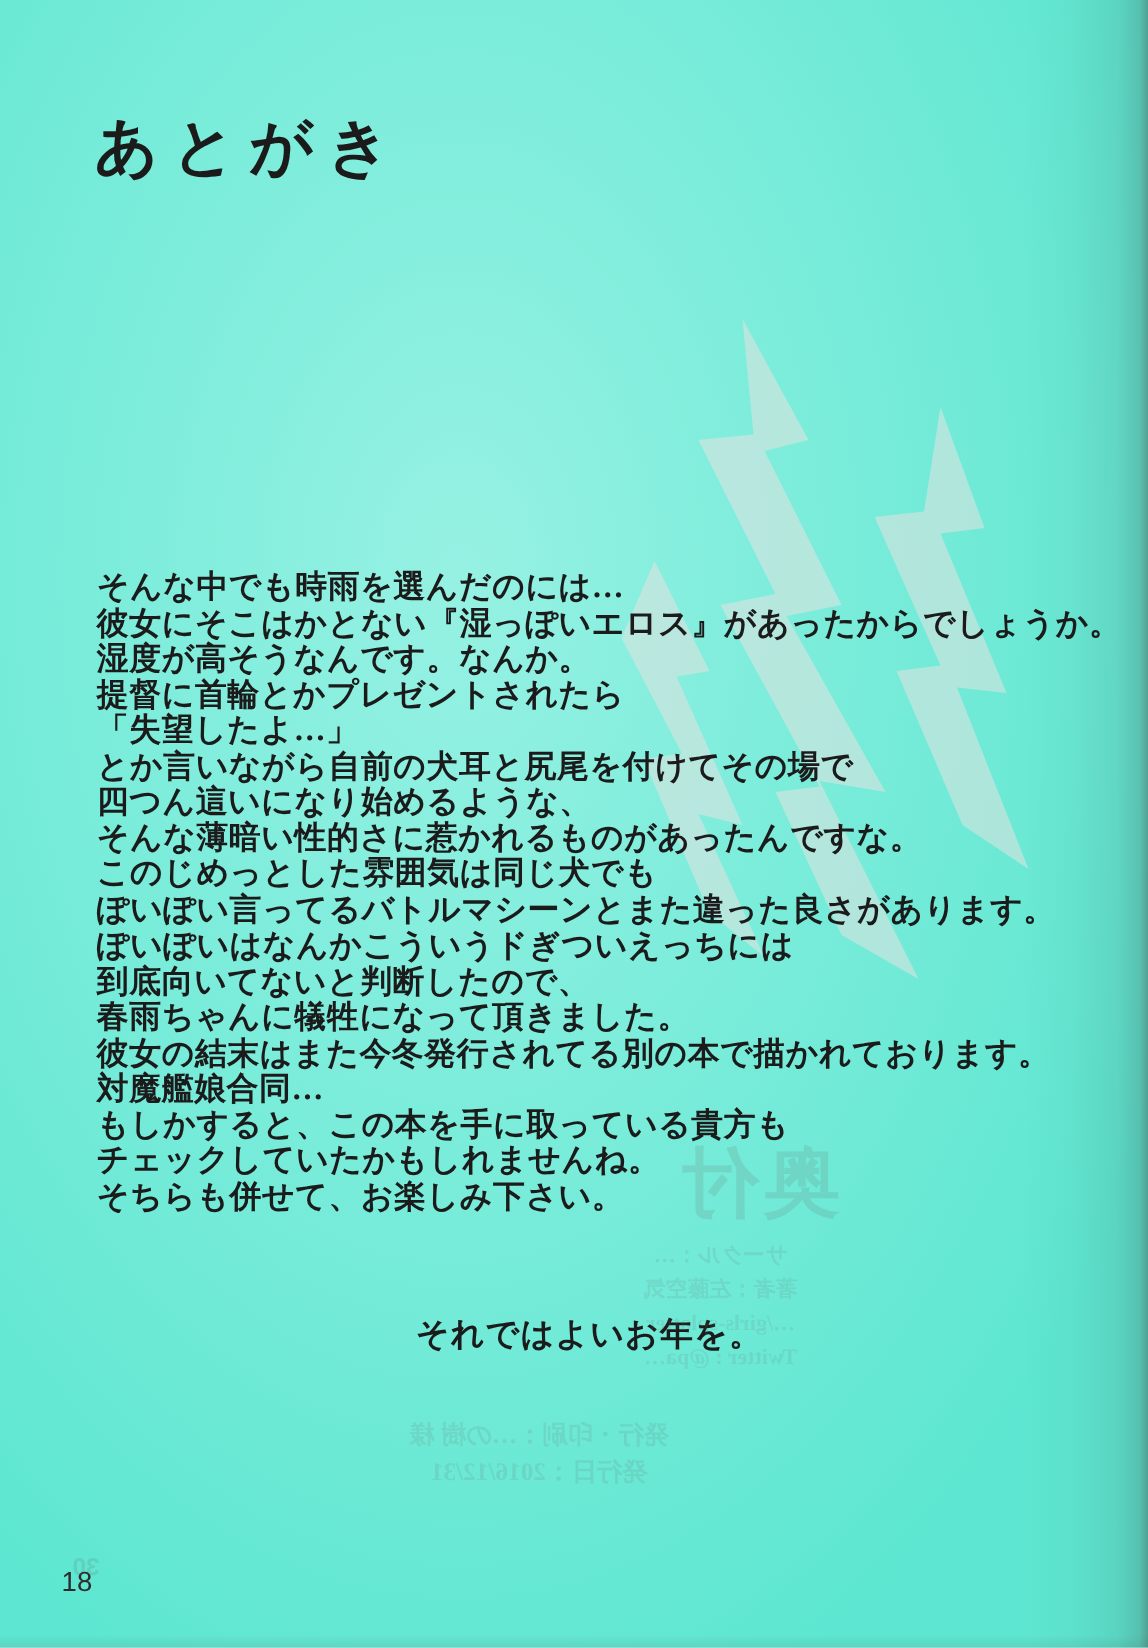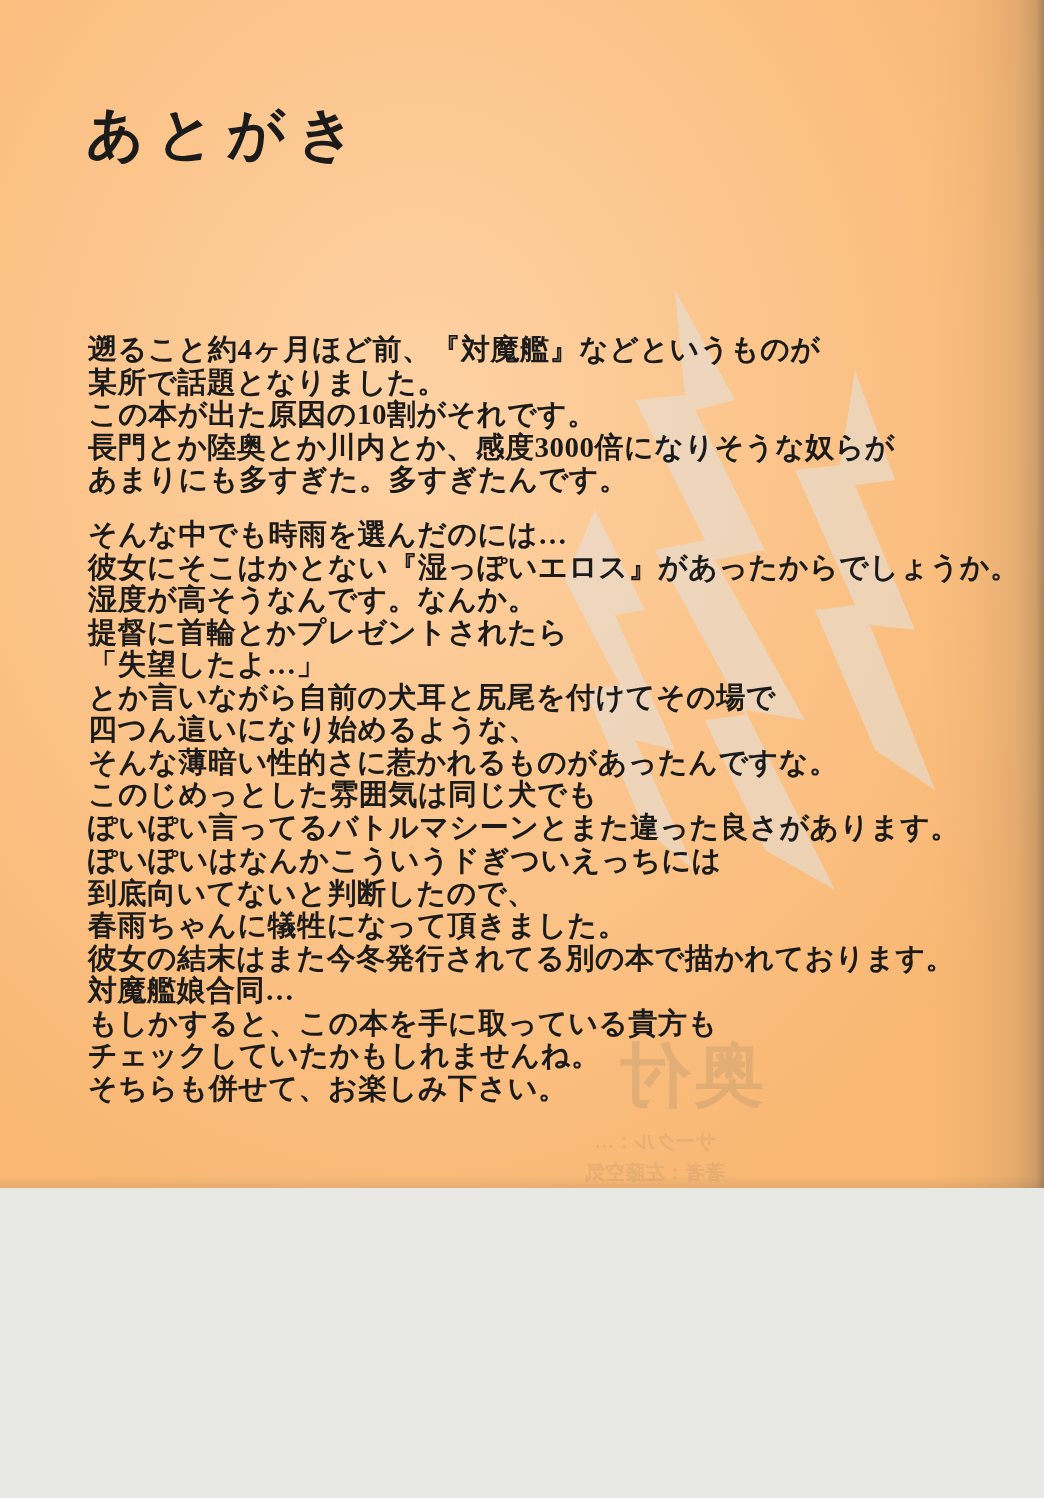--- a/index.html
+++ b/index.html
@@ -1,20 +1,20 @@
 <!DOCTYPE html>
 <html><head>
 <meta charset="utf-8">
 <style>
   html, body { margin: 0; padding: 0; background: #e8e8e5; }
   .page {
     position: relative;
     width: 1044px;
-    height: 1188px;
-    background: #fdba74;
+    height: 1498px;
+    background: #5eead4;
     overflow: hidden;
     font-family: "Liberation Serif", "DejaVu Serif", serif;
     color: #1b1b1b;
   }
   .title {
     position: absolute;
     left: 86px;
     top: 96px;
     font-size: 57px;
     font-weight: bold;
@@ -110,21 +110,20 @@
     <g fill="#e4e3e0">
       <polygon points="120,40 180,150 140,160 210,300 160,310 250,470 190,460 280,640 210,600 150,470 190,465 100,300 150,290 80,150 130,145"></polygon>
       <polygon points="300,120 340,230 300,235 360,380 315,375 380,540 320,500 260,360 300,355 240,220 285,215"></polygon>
       <polygon points="40,260 90,360 60,365 120,500 80,490 140,620 90,580 30,440 65,435 10,330"></polygon>
     </g>
   </svg>
 
   <div class="title">あとがき</div>
 
 
-  <div class="para p2">遡ること約4ヶ月ほど前、『対魔艦』などというものが<br>某所で話題となりました。<br>この本が出た原因の10割がそれです。<br>長門とか陸奥とか川内とか、感度3000倍になりそうな奴らが<br>あまりにも多すぎた。多すぎたんです。</div>
 
   <div class="para p3">そんな中でも時雨を選んだのには…<br>彼女にそこはかとない『湿っぽいエロス』があったからでしょうか。<br>湿度が高そうなんです。なんか。<br>提督に首輪とかプレゼントされたら<br>「失望したよ…」<br>とか言いながら自前の犬耳と尻尾を付けてその場で<br>四つん這いになり始めるような、<br>そんな薄暗い性的さに惹かれるものがあったんですな。<br>このじめっとした雰囲気は同じ犬でも<br>ぽいぽい言ってるバトルマシーンとまた違った良さがあります。</div>
 
   <div class="para p4">ぽいぽいはなんかこういうドぎついえっちには<br>到底向いてないと判断したので、<br>春雨ちゃんに犠牲になって頂きました。<br>彼女の結末はまた今冬発行されてる別の本で描かれております。<br>対魔艦娘合同…<br>もしかすると、この本を手に取っている貴方も<br>チェックしていたかもしれませんね。<br>そちらも併せて、お楽しみ下さい。</div>
 
   <div class="closing">それではよいお年を。</div>
 
   <div class="page-number">18</div>
 
   <div class="ghost ghost-okuzuke">奥付</div>

